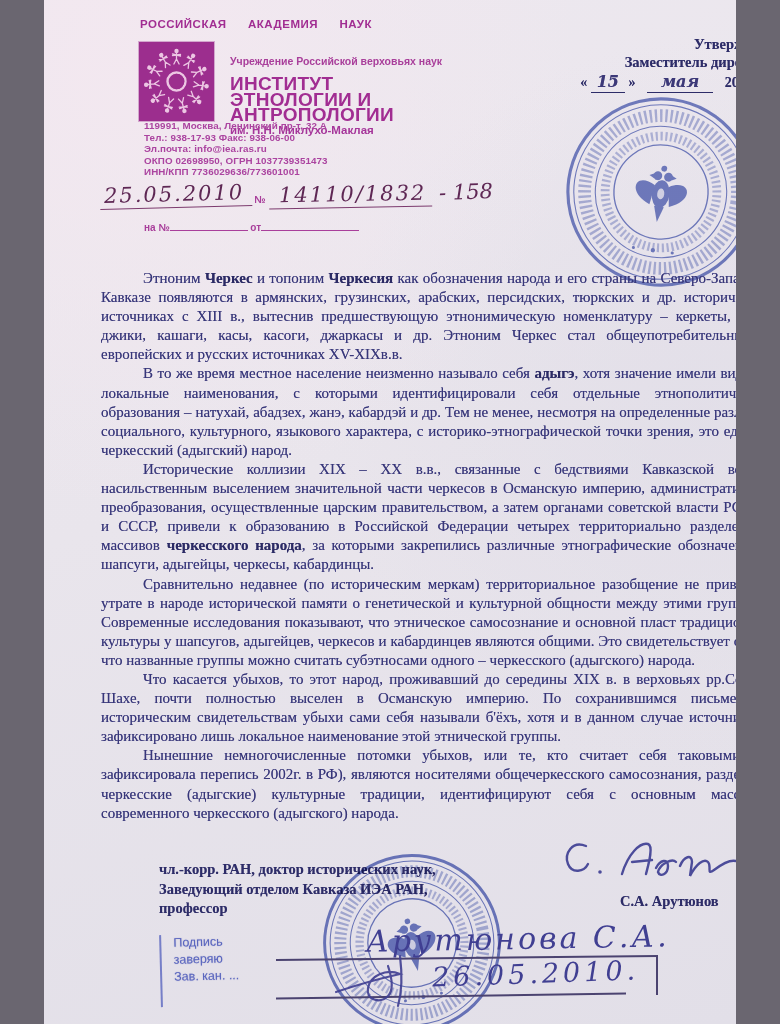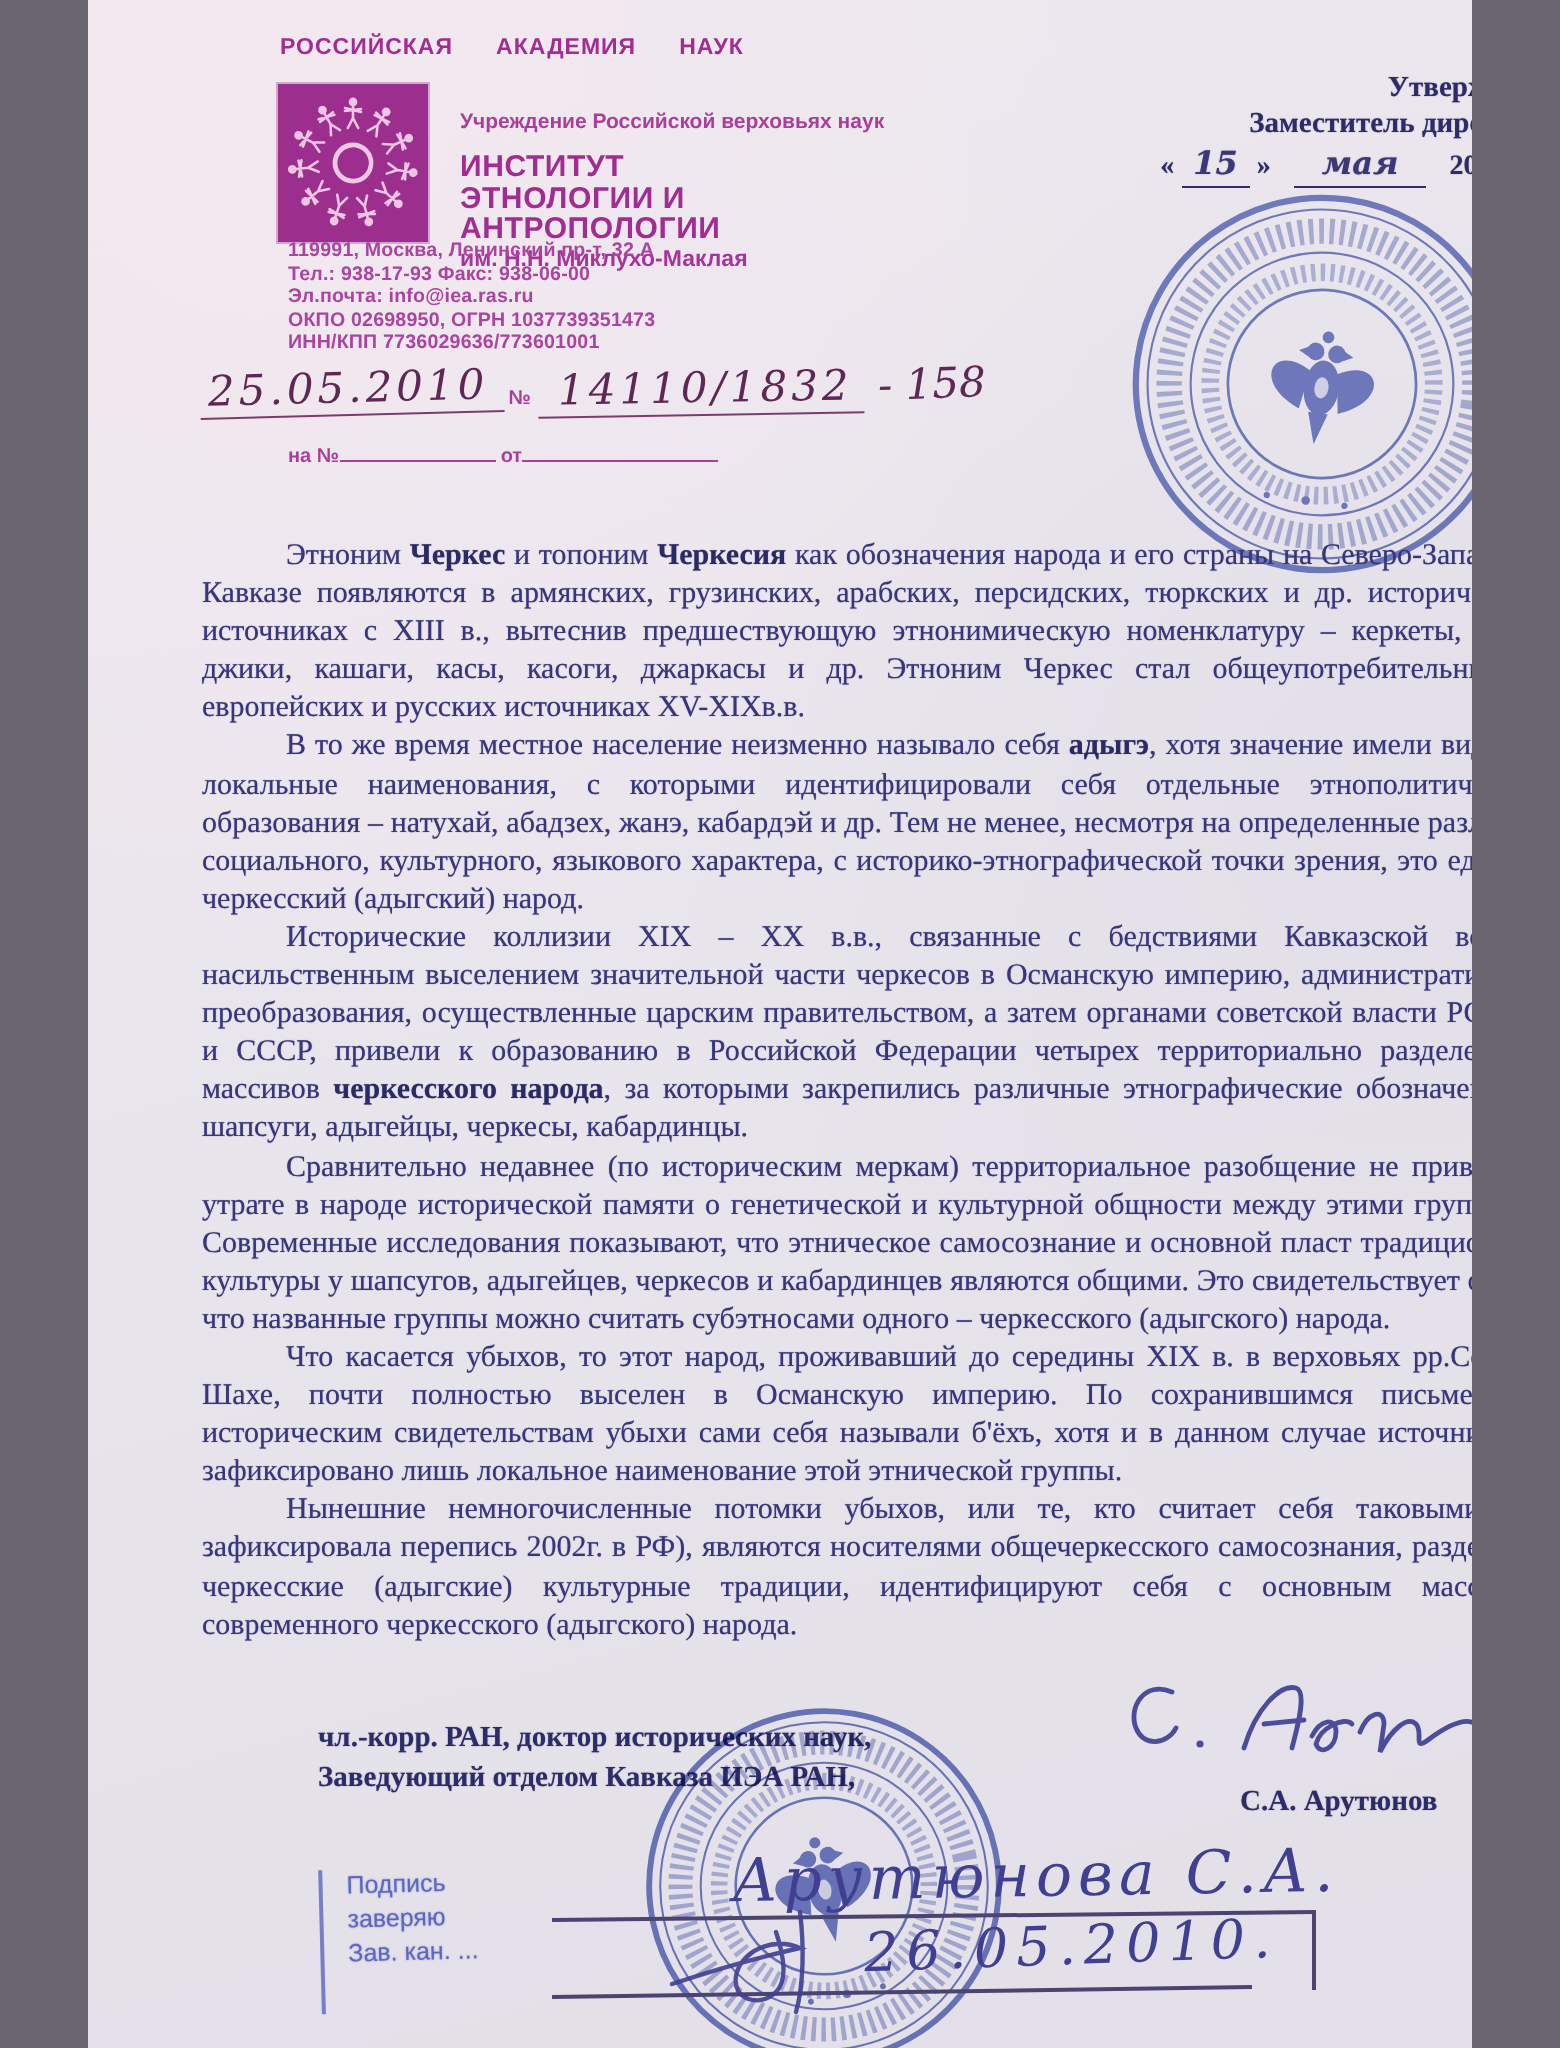--- a/index.html
+++ b/index.html
@@ -9,21 +9,21 @@
       radial-gradient(120% 80% at 12% 6%, rgba(244,232,240,.85), rgba(244,232,240,0) 55%),
       radial-gradient(90% 60% at 95% 40%, rgba(222,219,230,.6), rgba(222,219,230,0) 60%),
       linear-gradient(165deg,#ede8ef 0%,#e9e5ec 45%,#e2dfe8 100%);
     font-family:"Liberation Serif",serif;
   }
   
   .lh{color:#a12d92;font-family:"Liberation Sans",sans-serif;}
   .lh-top{position:absolute;left:96px;top:18px;font-size:11.5px;font-weight:bold;word-spacing:1.55em;letter-spacing:.5px;}
   .logo{position:absolute;left:95px;top:42px;width:75px;height:79px;background:#9c2e8e;box-shadow:0 0 0 1px rgba(156,46,142,.35);}
   .lh-orgtype{position:absolute;left:186px;top:55px;font-size:10.5px;font-weight:bold;color:#a93f9b;}
-  .lh-inst{position:absolute;left:186px;top:76px;font-size:15px;font-weight:bold;line-height:15.5px;letter-spacing:.3px;}
+  .lh-inst{position:absolute;left:186px;top:76px;font-size:19px;font-weight:bold;line-height:15.5px;letter-spacing:.3px;}
   .lh-named{position:absolute;left:186px;top:124px;font-size:11.5px;font-weight:bold;color:#a5359a;}
   .lh-addr{position:absolute;left:100px;top:120px;font-size:9.8px;line-height:11.6px;color:#ab44a0;font-weight:bold;letter-spacing:.1px;}
   
   .hand{font-family:"DejaVu Serif",serif;font-style:italic;}
   .ref{position:absolute;left:56px;top:180px;color:#5e2754;display:flex;align-items:flex-end;}
   .ref .date{font-size:21px;letter-spacing:2px;border-bottom:1.6px solid #7c3b6e;padding:0 8px 1px 4px;transform:rotate(-1.5deg);}
   .ref .no{font-size:10px;color:#a93f9b;font-family:"Liberation Sans",sans-serif;font-weight:bold;margin:0 4px 3px 2px;}
   .ref .num{font-size:21px;letter-spacing:2px;border-bottom:1.6px solid #7c3b6e;padding:0 6px 1px 10px;transform:rotate(-1deg);}
   .ref .tail{font-size:21px;margin:0 0 4px 6px;transform:rotate(-2deg);}
   .na-line{position:absolute;left:100px;top:221px;font-size:10px;color:#a93f9b;font-family:"Liberation Sans",sans-serif;font-weight:bold;}
@@ -169,20 +169,21 @@
     <p><span>В то же время местное население неизменно называло себя </span><b>адыгэ</b><span>, хотя значение имели видимо, локальные наименования, с которыми идентифицировали себя отдельные этнополитические образования – натухай, абадзех, жанэ, кабардэй и др. Тем не менее, несмотря на определенные различия социального, культурного, языкового характера, с историко-этнографической точки зрения, это единый черкесский (адыгский) народ.</span></p>
     <p><span>Исторические коллизии XIX – XX в.в., связанные с бедствиями Кавказской войны, насильственным выселением значительной части черкесов в Османскую империю, административные преобразования, осуществленные царским правительством, а затем органами советской власти РСФСР и СССР, привели к образованию в Российской Федерации четырех территориально разделенных массивов </span><b>черкесского народа</b><span>, за которыми закрепились различные этнографические обозначения – шапсуги, адыгейцы, черкесы, кабардинцы.</span></p>
     <p><span>Сравнительно недавнее (по историческим меркам) территориальное разобщение не привело к утрате в народе исторической памяти о генетической и культурной общности между этими группами. Современные исследования показывают, что этническое самосознание и основной пласт традиционной культуры у шапсугов, адыгейцев, черкесов и кабардинцев являются общими. Это свидетельствует о том, что названные группы можно считать субэтносами одного – черкесского (адыгского) народа.</span></p>
     <p><span>Что касается убыхов, то этот народ, проживавший до середины XIX в. в верховьях рр.Сочи и Шахе, почти полностью выселен в Османскую империю. По сохранившимся письменным историческим свидетельствам убыхи сами себя называли б'ёхъ, хотя и в данном случае источниками зафиксировано лишь локальное наименование этой этнической группы.</span></p>
     <p><span>Нынешние немногочисленные потомки убыхов, или те, кто считает себя таковыми (их зафиксировала перепись 2002г. в РФ), являются носителями общечеркесского самосознания, разделяют черкесские (адыгские) культурные традиции, идентифицируют себя с основным массивом современного черкесского (адыгского) народа.</span></p>
   </div>
 
   <div class="sig-block">
     <div>чл.-корр. РАН, доктор исторических наук,</div>
     <div>Заведующий отделом Кавказа ИЭА РАН,</div>
+    <div>профессор</div>
   </div>
 
   <svg class="sig-arutyunov" width="225" height="62" viewBox="0 0 225 62">
     <g fill="none" stroke="#3c3c92" stroke-width="2.4" stroke-linecap="round" opacity=".9">
       <path d="M30,14 C16,8 8,22 12,32 C16,42 28,40 32,32"></path>
       <circle cx="44" cy="40" r="1.8" fill="#3c3c92" stroke="none"></circle>
       <path d="M66,42 C72,22 84,10 92,12 C98,14 92,34 90,42 M76,30 L96,28"></path>
       <path d="M100,36 C104,28 112,26 112,34 C112,42 104,46 102,40 C104,32 116,26 120,30"></path>
       <path d="M124,34 C128,24 136,22 136,30 L134,44 C140,32 148,26 152,30 C156,34 150,44 158,38 C166,32 176,26 182,30 C188,34 196,22 206,18 C212,16 216,20 212,26"></path>
     </g>

